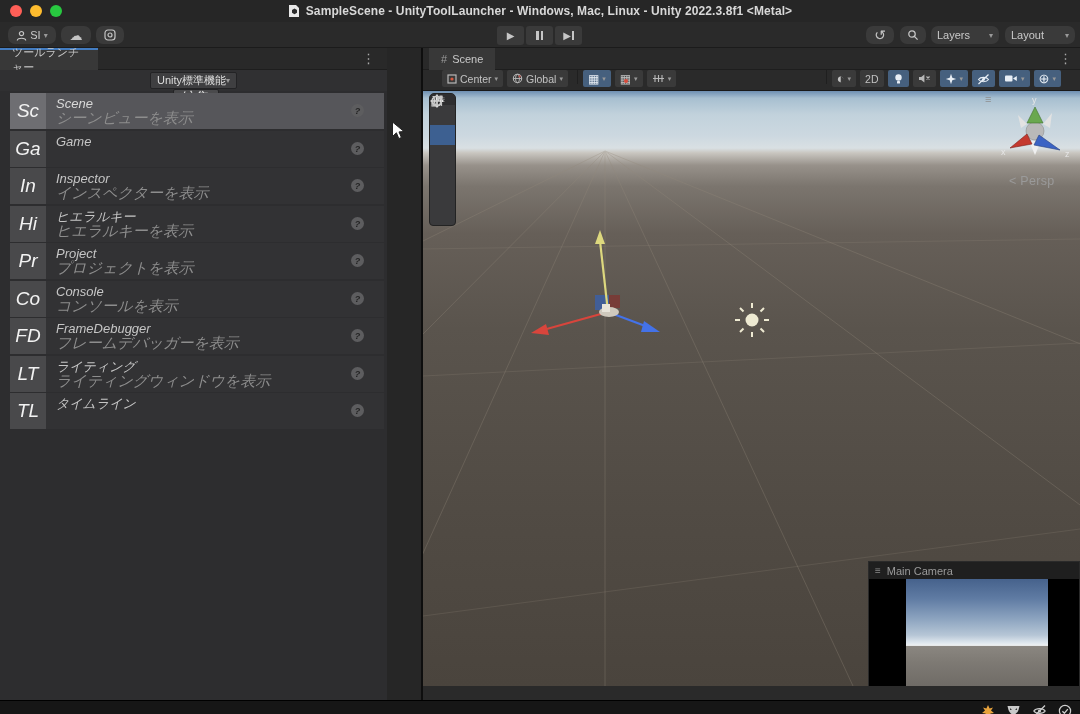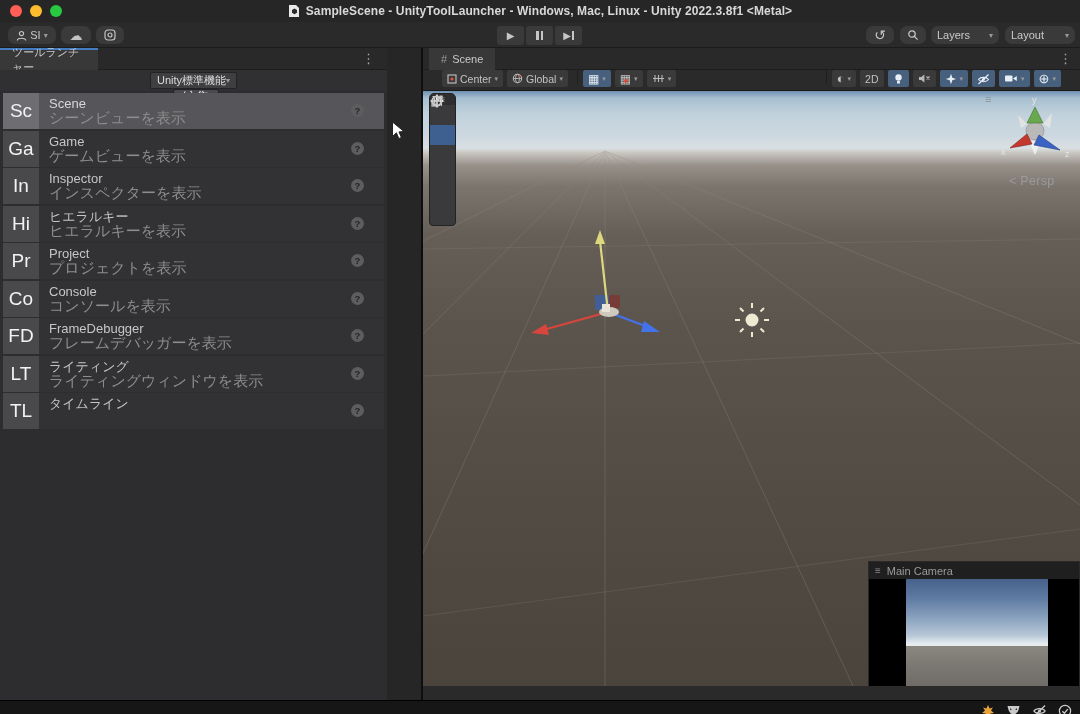--- a/index.html
+++ b/index.html
@@ -29,21 +29,21 @@
   .tabbar{position:absolute;left:0;top:0;right:0;height:22px;background:#292929;border-bottom:1px solid #1e1e1e;}
   .tab{position:absolute;left:0;top:0;height:22px;background:#383838;display:flex;align-items:center;padding:0 12px;font-size:11px;color:#c8c8c8;cursor:pointer;}
   .kebab{position:absolute;top:3px;font-size:13px;color:#aaa;cursor:pointer;}
 
   
   .launcher{position:absolute;left:0;top:48px;width:387px;height:652px;background:#2d2d2f;}
   .launcher .tab{border-top:2px solid #437cc0;}
   .ctrlrow{position:absolute;left:0;top:22px;right:0;height:21px;background:#303032;display:flex;align-items:center;padding:2px 3px;flex-direction:column;}
   .preset{flex:1;height:17px;background:#3f3f41;border:1px solid #232325;border-radius:2px;display:flex;align-items:center;justify-content:space-between;padding:0 6px;font-size:11px;color:#dcdcdc;cursor:pointer;}
   .smallbtn{height:17px;background:#4a4a4c;border:1px solid #232325;border-radius:2px;margin-left:5px;padding:0 8px;font-size:14px;color:#e0e0e0;display:flex;align-items:center;cursor:pointer;}
-  .list{position:absolute;left:3px;right:3px;top:45px;}
+  .list{position:absolute;left:10px;right:3px;top:45px;font-style:italic;}
   .row{position:relative;display:flex;height:36px;background:#323234;margin-bottom:1.5px;cursor:pointer;}
   .row .badge{width:36px;background:#49494b;color:#f2f2f2;font-size:19px;display:flex;align-items:center;justify-content:center;}
   .row .meta{padding:3px 0 0 10px;flex:1;overflow:hidden;}
   .row .t{font-size:13px;color:#c6c6c6;line-height:16px;}
   .row .s{font-size:15px;color:#8d8d8d;line-height:12px;}
   .row .help{position:absolute;right:20px;top:11px;width:13px;height:13px;border-radius:50%;background:#5d5d5f;color:#242424;font-size:9.5px;font-weight:bold;display:flex;align-items:center;justify-content:center;}
   .row.hovered{background:#56565a;}
   .row.hovered .badge{background:#6e6e72;}
   .row.hovered .t{color:#d8d8d8;}
 
@@ -186,21 +186,20 @@
         <div class="meta">
             <div class="t">Scene</div>
             <div class="s">シーンビューを表示</div>
           </div>
         <div class="help">?</div>
       </div>
       <div class="row">
         <div class="badge">Ga</div>
         <div class="meta">
             <div class="t">Game</div>
-            <div class="s">ゲームビューを表示</div>
           </div>
         <div class="help">?</div>
       </div>
       <div class="row">
         <div class="badge">In</div>
         <div class="meta">
             <div class="t">Inspector</div>
             <div class="s">インスペクターを表示</div>
           </div>
         <div class="help">?</div>

